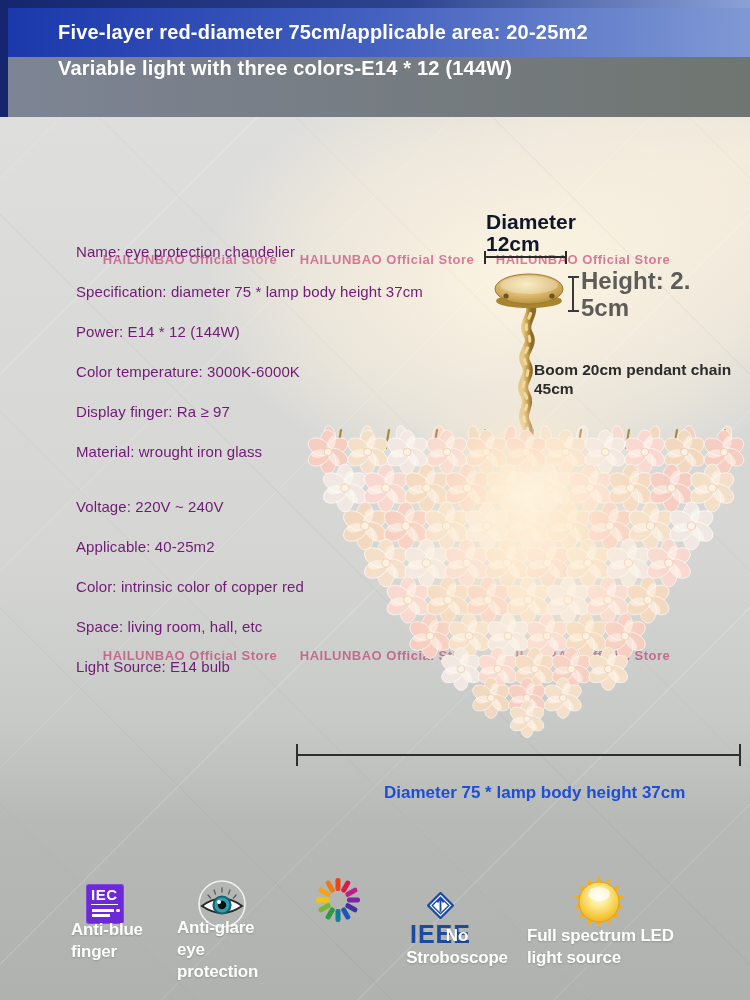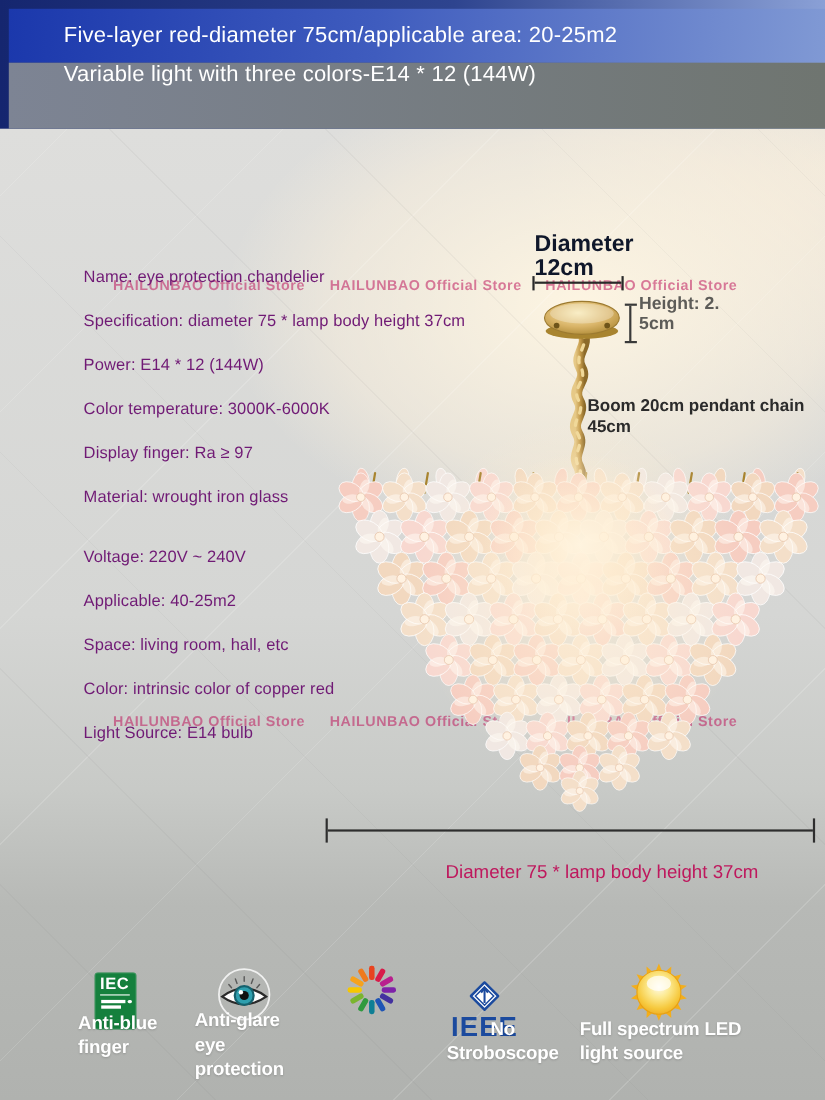--- a/index.html
+++ b/index.html
@@ -17,21 +17,21 @@
     position:absolute;left:8px;top:8px;right:0;height:49px;
     background:linear-gradient(93deg,#1b38ac 0%,#3f5cbe 45%,#8099d4 100%);
     display:flex;align-items:center;
   }
   .banner2{
     position:absolute;left:8px;top:57px;right:0;height:60px;
     background:linear-gradient(90deg,#7d8494 0%,#6f7570 100%);
     display:flex;
   }
   .banner-text{
-    color:#fff;font-weight:400;font-size:20px;padding-left:50px;
+    color:#fff;font-weight:700;font-size:20px;padding-left:50px;
     letter-spacing:.2px;white-space:nowrap;
   }
   
   .stage{
     position:absolute;left:0;top:117px;right:0;bottom:0;z-index:1;
     background:
       radial-gradient(ellipse 430px 290px at 527px 160px, rgba(255,246,226,.95) 0%, rgba(255,243,222,.45) 52%, rgba(255,243,222,0) 75%),
       radial-gradient(ellipse 420px 330px at 100% 4%, rgba(252,240,220,.65) 0%, rgba(252,240,220,0) 65%),
       linear-gradient(180deg,#dededc 0%,#d5d6d4 50%,#c8cac7 68%,#b7b9b6 80%,#b0b2af 100%);
   }
@@ -52,35 +52,35 @@
     position:absolute;left:76px;top:243px;margin:0;padding:0;list-style:none;z-index:3;
     font-size:15px;font-weight:400;color:#701a75;letter-spacing:.1px;
   }
   .spec-list li{height:40px;white-space:nowrap;}
   .spec-list li:nth-child(7){margin-top:15px;}
   
   .anno{position:absolute;z-index:3;}
   .dia-label{left:486px;top:211px;font-size:21px;line-height:1.05;font-weight:700;color:#0f172a;}
   .dia-line{left:484px;top:251px;width:79px;height:13px;border-left:2px solid #2a2a2a;border-right:2px solid #2a2a2a;}
   .dia-line::after{content:"";position:absolute;left:0;right:0;top:5px;height:2px;background:#2a2a2a;}
-  .h-label{left:581px;top:268px;font-size:16px;line-height:1.12;font-weight:700;color:#5d5c58;}
+  .h-label{left:581px;top:268px;font-size:24px;line-height:1.12;font-weight:700;color:#5d5c58;}
   .h-bracket{left:568px;top:276px;width:11px;height:32px;border-top:2px solid #3a3a3a;border-bottom:2px solid #3a3a3a;}
   .h-bracket::after{content:"";position:absolute;left:4px;top:0;bottom:0;width:2px;background:#3a3a3a;}
   .boom-label{left:534px;top:360px;width:205px;font-size:15.5px;line-height:1.25;font-weight:700;color:#2b2b2b;}
   .dim-line{left:296px;top:744px;width:441px;height:22px;border-left:2px solid #2e2e2e;border-right:2px solid #2e2e2e;}
   .dim-line::after{content:"";position:absolute;left:0;right:0;top:10px;height:2px;background:#2e2e2e;}
-  .dim-text{left:384px;top:783px;font-size:17px;font-weight:400;color:#be185d;white-space:nowrap;margin-left:21px;}
+  .dim-text{left:384px;top:783px;font-size:17px;font-weight:700;color:#1d4ed8;white-space:nowrap;}
   
   .feature-label{
     position:absolute;z-index:3;color:#fff;font-weight:700;font-size:17px;line-height:1.28;
     letter-spacing:-.2px;text-shadow:0 1px 2px rgba(0,0,0,.18);
   }
   .f-icon{position:absolute;z-index:3;}
   
-  .iec{left:86px;top:884px;width:38px;height:52px;background:#15803d;border-radius:3px;box-shadow:0 0 0 1px rgba(255,255,255,.15) inset;}
+  .iec{left:86px;top:884px;width:38px;height:40px;background:#6d28d9;border-radius:3px;box-shadow:0 0 0 1px rgba(255,255,255,.15) inset;}
   .iec-t{position:absolute;left:5px;top:2px;color:#fff;font-size:15px;font-weight:700;border-bottom:1.5px solid #fff;padding-bottom:1px;letter-spacing:.5px;}
   .iec-b1{position:absolute;left:6px;top:25px;width:22px;height:2.5px;background:#fff;}
   .iec-dot{position:absolute;left:30px;top:24.5px;width:3.5px;height:3.5px;border-radius:50%;background:#fff;}
   .iec-b2{position:absolute;left:6px;top:30px;width:18px;height:2.5px;background:#fff;}
   
   .ieee{left:410px;top:892px;display:flex;align-items:center;gap:3px;flex-direction:column;}
   .ieee-text{color:#1b4a9e;font-size:25px;font-weight:700;letter-spacing:1px;line-height:1;}
 </style>
 </head>
 <body>
@@ -904,22 +904,22 @@
 
   <ul class="spec-list">
     <li>Name: eye protection chandelier</li>
     <li>Specification: diameter 75 * lamp body height 37cm</li>
     <li>Power: E14 * 12 (144W)</li>
     <li>Color temperature: 3000K-6000K</li>
     <li>Display finger: Ra ≥ 97</li>
     <li>Material: wrought iron glass</li>
     <li>Voltage: 220V ~ 240V</li>
     <li>Applicable: 40-25m2</li>
+    <li>Color: intrinsic color of copper red</li>
     <li>Space: living room, hall, etc</li>
-    <li>Color: intrinsic color of copper red</li>
     <li>Light Source: E14 bulb</li>
   </ul>
 
   <div class="f-icon iec">
     <span class="iec-t">IEC</span>
     <span class="iec-b1"></span>
     <span class="iec-dot"></span>
     <span class="iec-b2"></span>
   </div>
   <div class="feature-label" style="left:71px;top:919px;width:96px;">Anti-blue finger</div>

